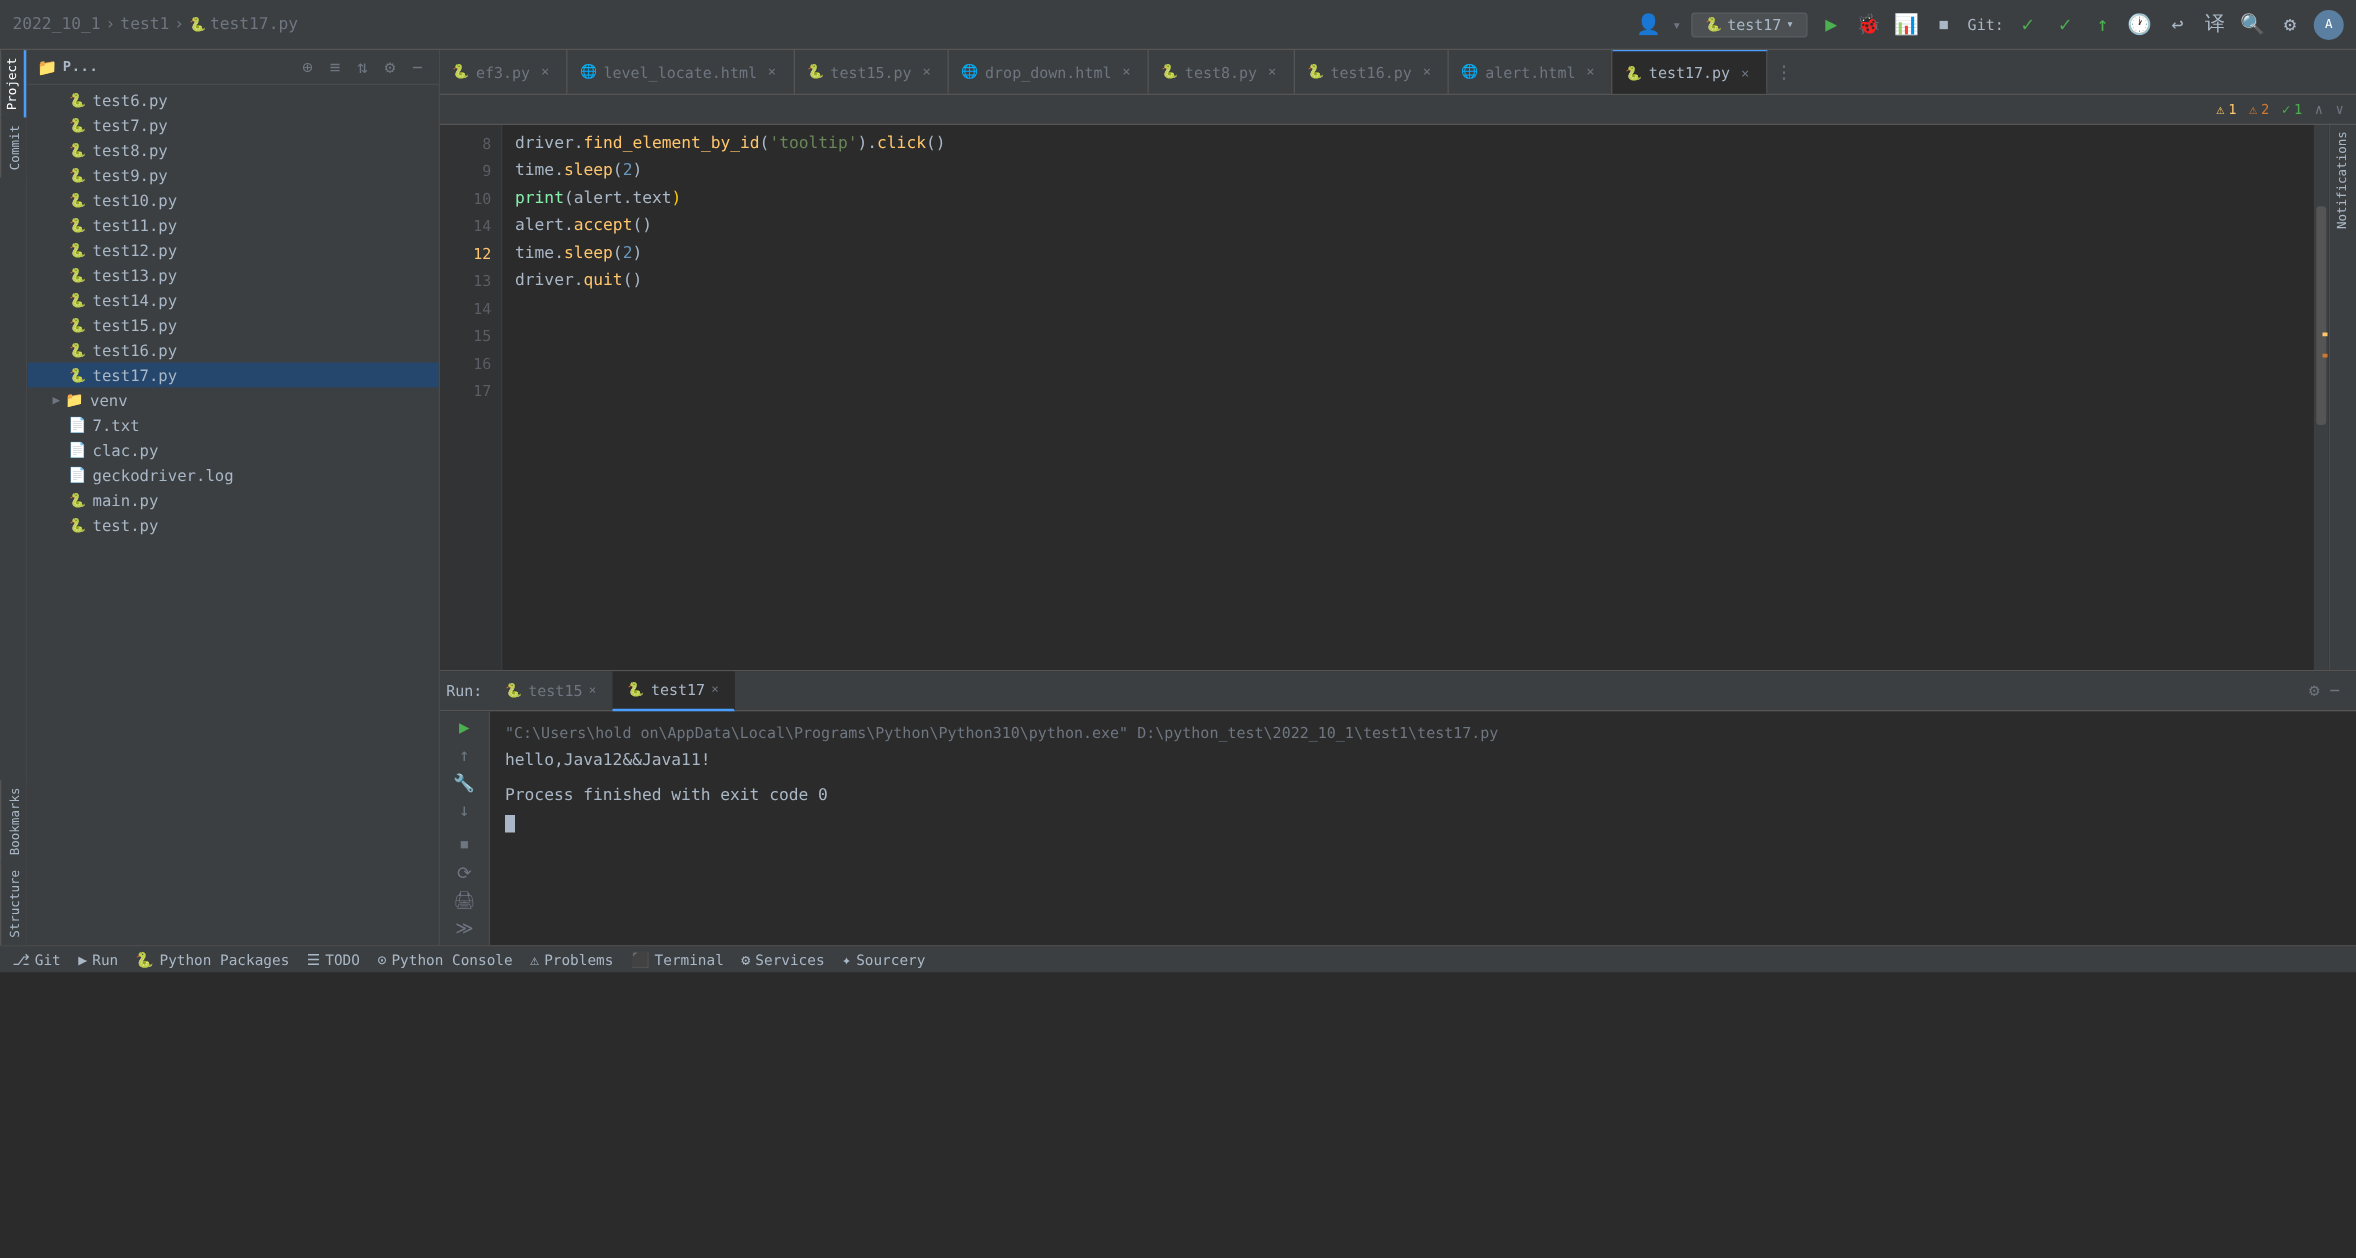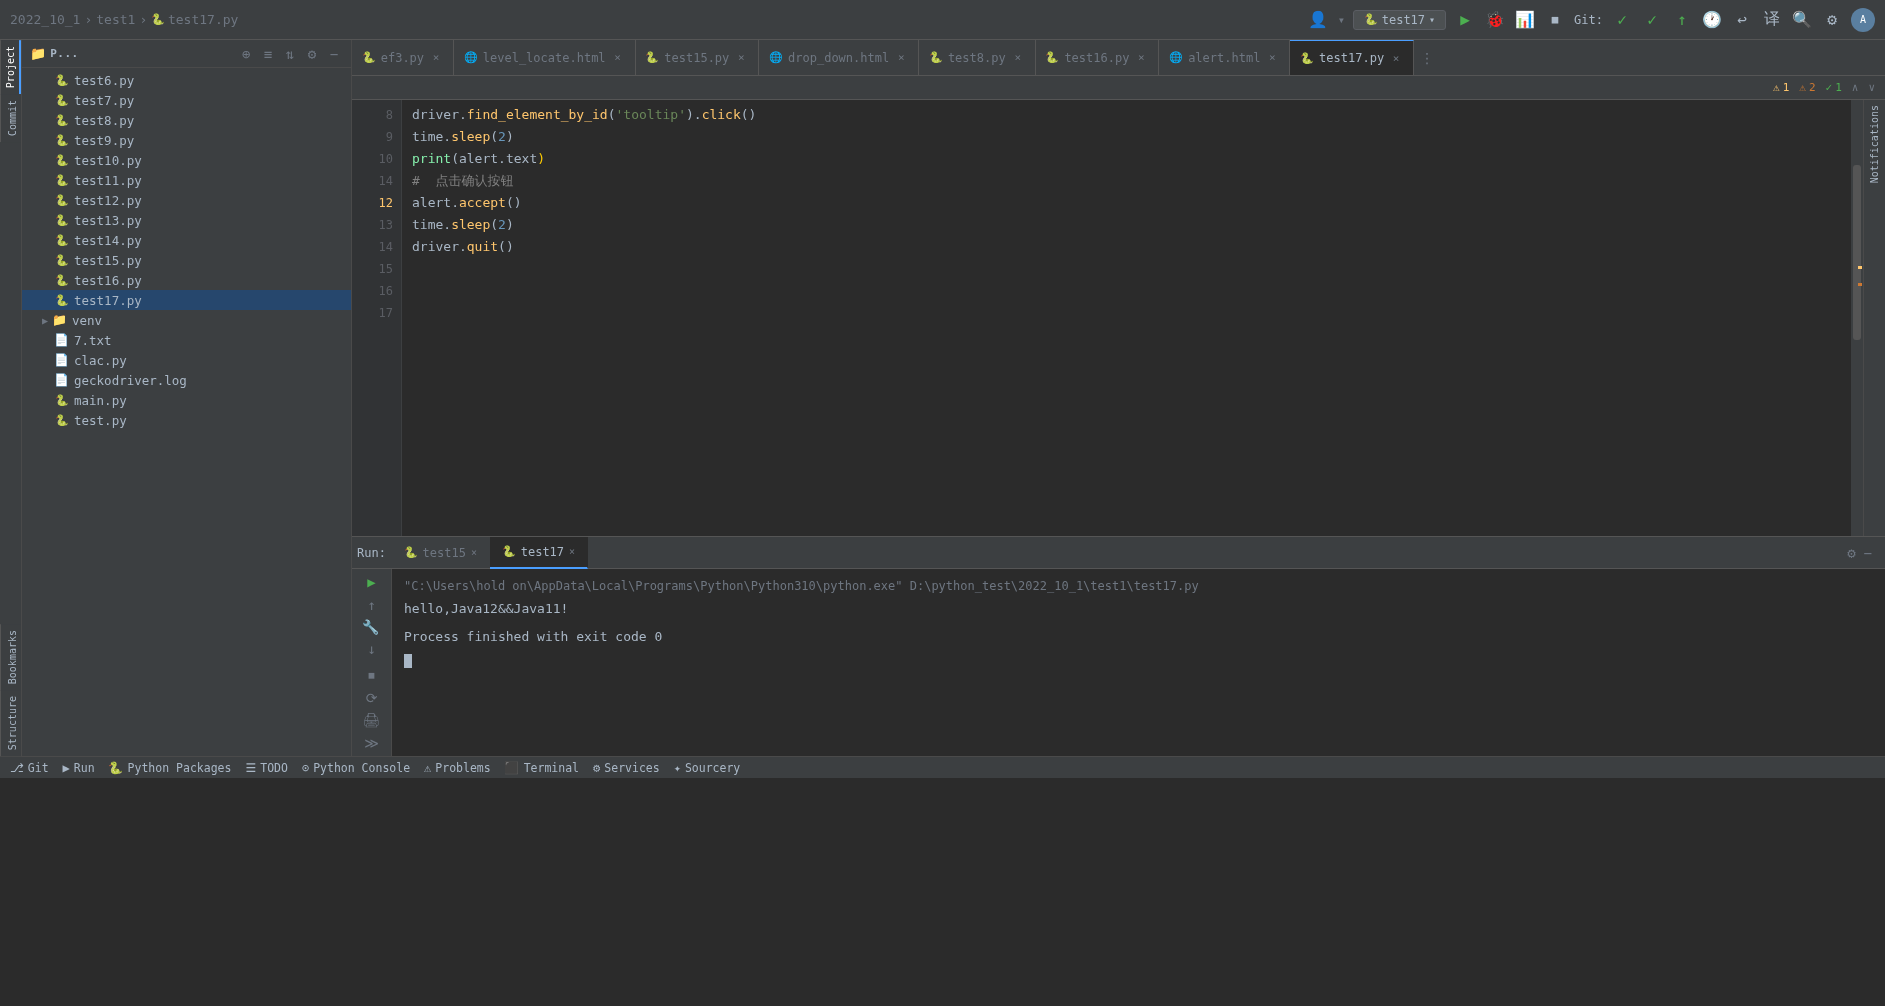--- a/index.html
+++ b/index.html
@@ -701,21 +701,20 @@
 
             <span class="code-line"><span class="var">driver</span>.<span class="meth">find_element_by_id</span>(<span class="str">'tooltip'</span>).<span class="meth">click</span>()</span>
 
 
 
             <span class="code-line"><span class="var">time</span>.<span class="meth">sleep</span>(<span class="num">2</span>)</span>
 
 
             <span class="code-line"><span class="fn">print</span>(<span class="var">alert</span>.<span class="var">text</span><span style="color:#ffcc00;">)</span></span>
 
-            <span class="code-line"><span class="cmt">#  点击确认按钮</span></span>
 
             <span class="code-line"><span class="var">alert</span>.<span class="meth">accept</span>()</span>
 
             <span class="code-line"><span class="var">time</span>.<span class="meth">sleep</span>(<span class="num">2</span>)</span>
 
             <span class="code-line"><span class="var">driver</span>.<span class="meth">quit</span>()</span>
           </div>
 
           <div class="editor-scrollbar">
             <div class="scrollbar-thumb" style="top:15%;height:40%;"></div>

